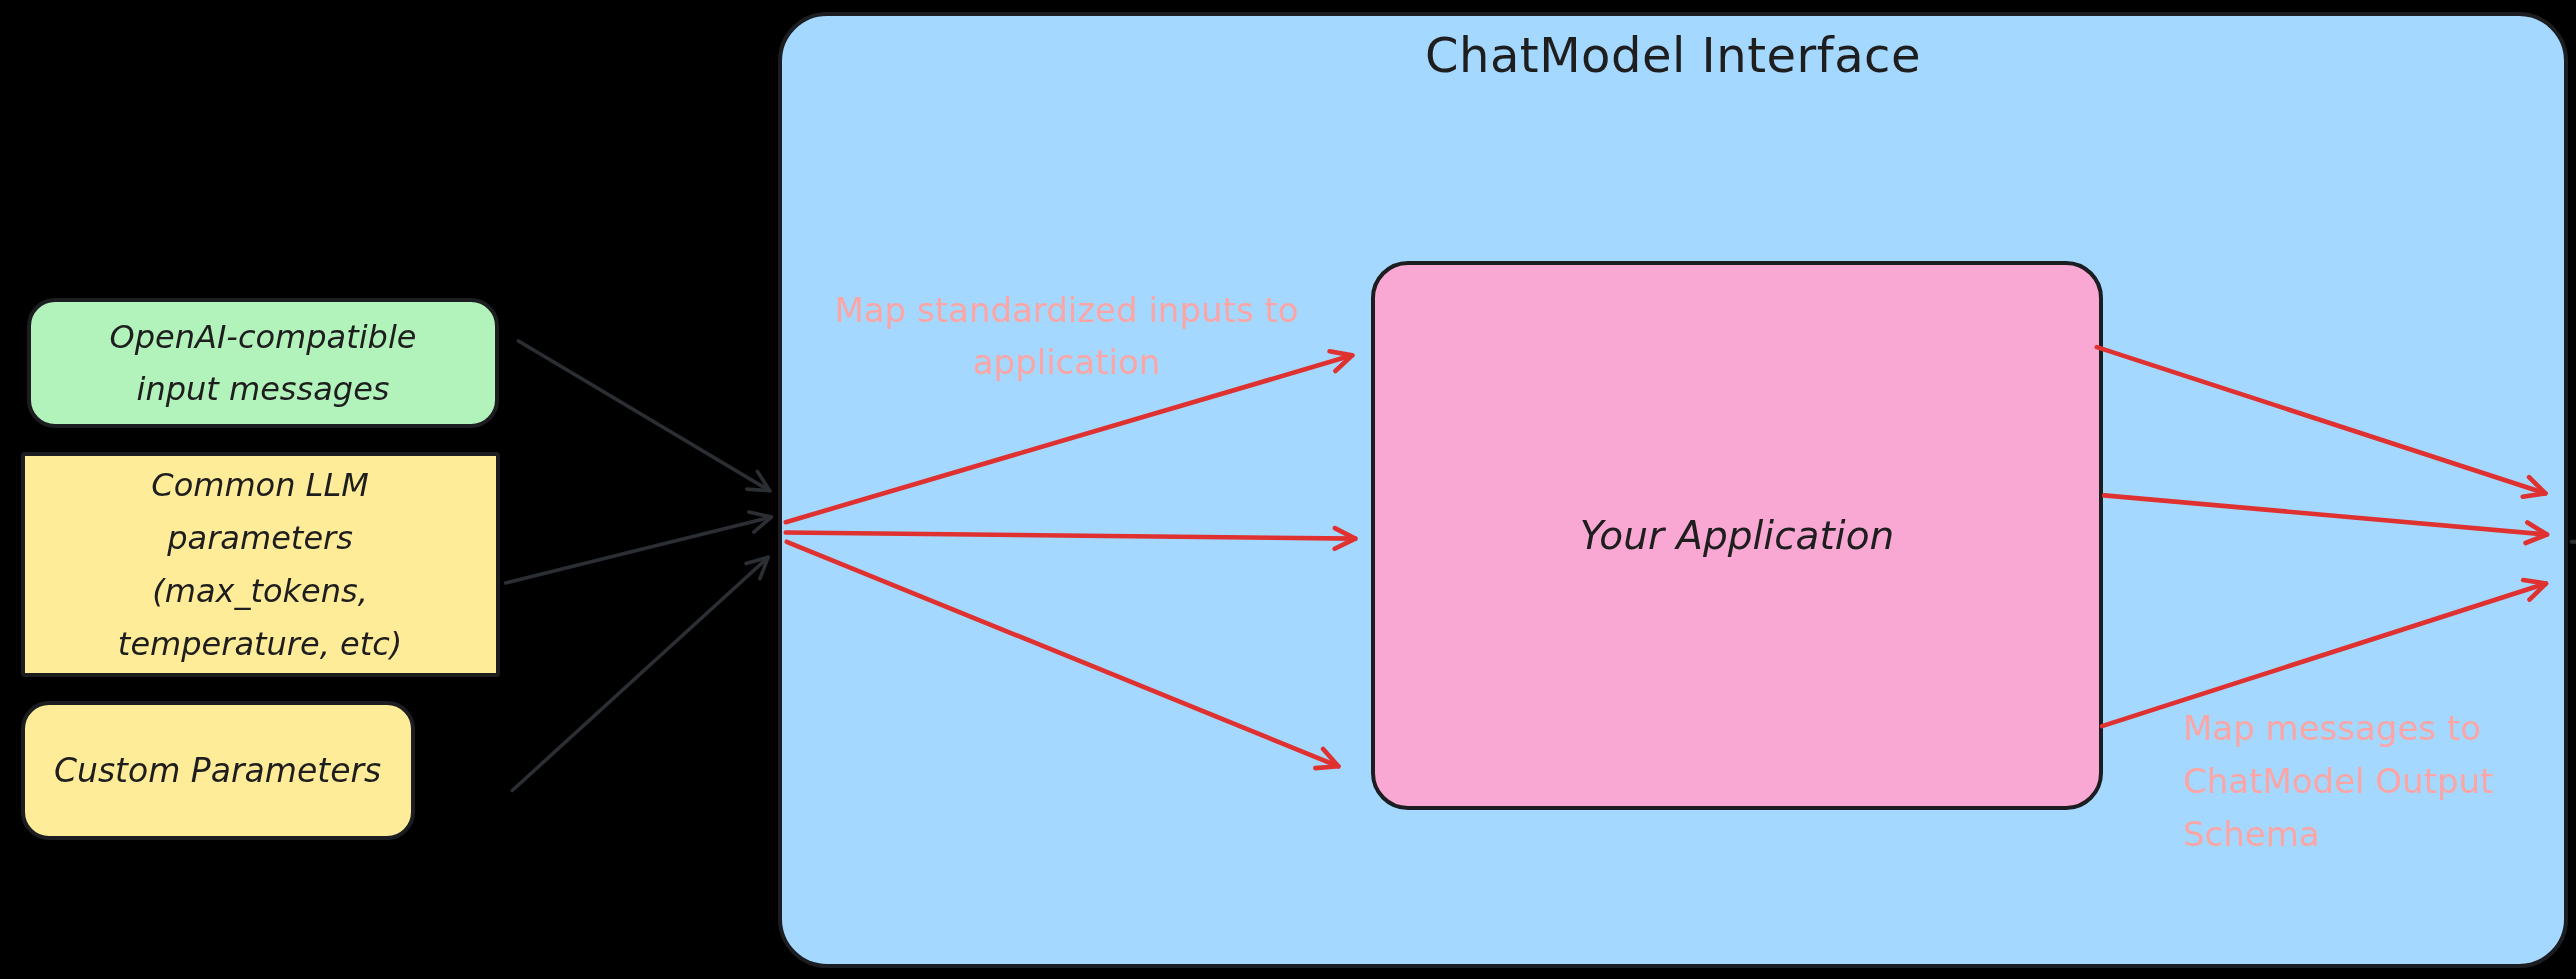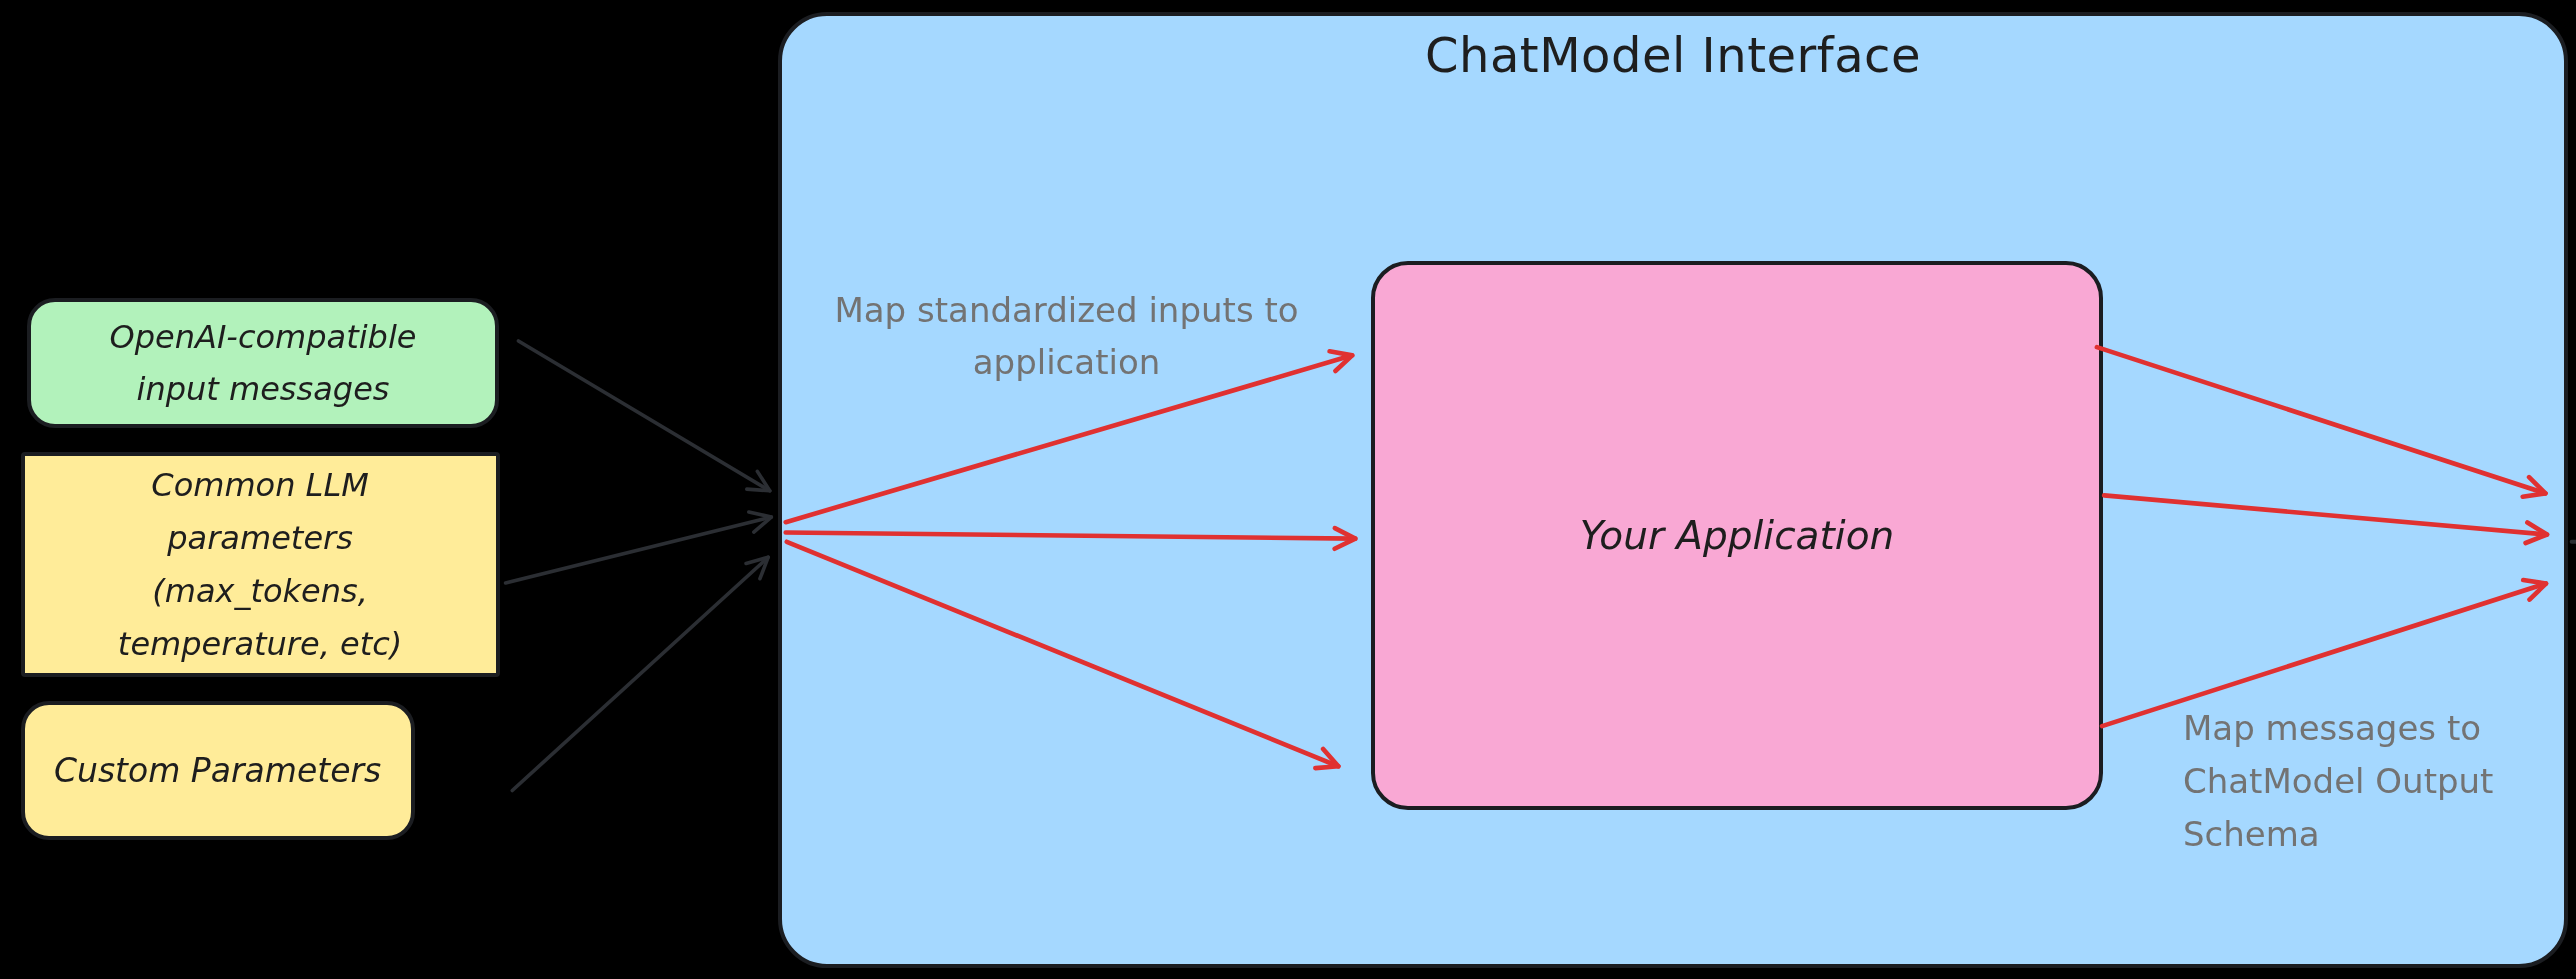--- a/index.html
+++ b/index.html
@@ -37,21 +37,21 @@
   .node-yellow-params{
     left:20.6px;top:452px;width:479px;height:225px;
     background:#ffec99;border-radius:4px;font-size:32px;line-height:53px;
   }
   .node-yellow-custom{
     left:20.6px;top:701px;width:394px;height:139px;
     background:#ffec99;border-radius:28px;font-size:33px;
   }
   
   .annotation{
-    position:absolute;color:#737373;font-size:34px;line-height:52px;
+    position:absolute;color:#fca5a5;font-size:34px;line-height:52px;
   }
   .annotation-map-inputs{
     left:791px;top:284px;width:551px;text-align:center;
   }
   .annotation-map-outputs{
     left:2183px;top:702px;width:392px;text-align:left;line-height:53px;
   }
   #connector-layer{position:absolute;left:0;top:0;pointer-events:none;}
 </style>
 </head>

